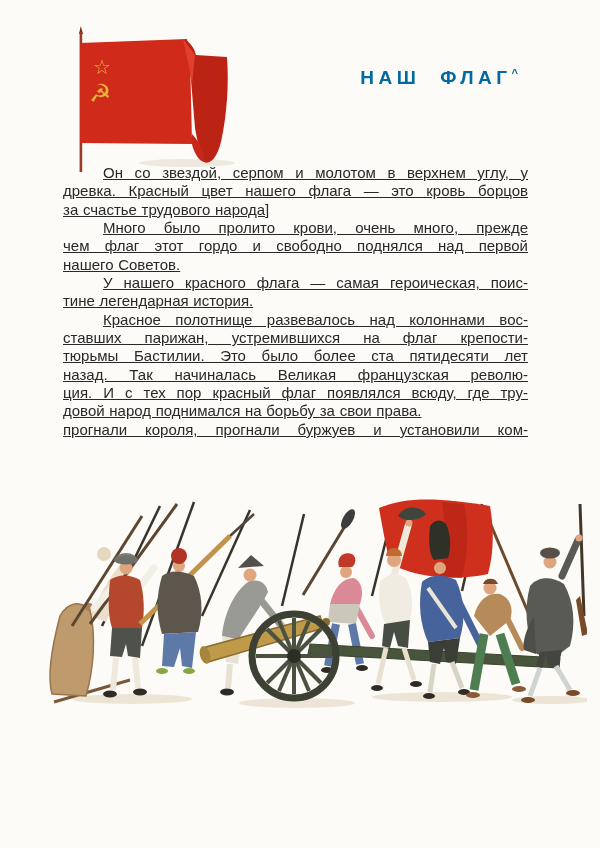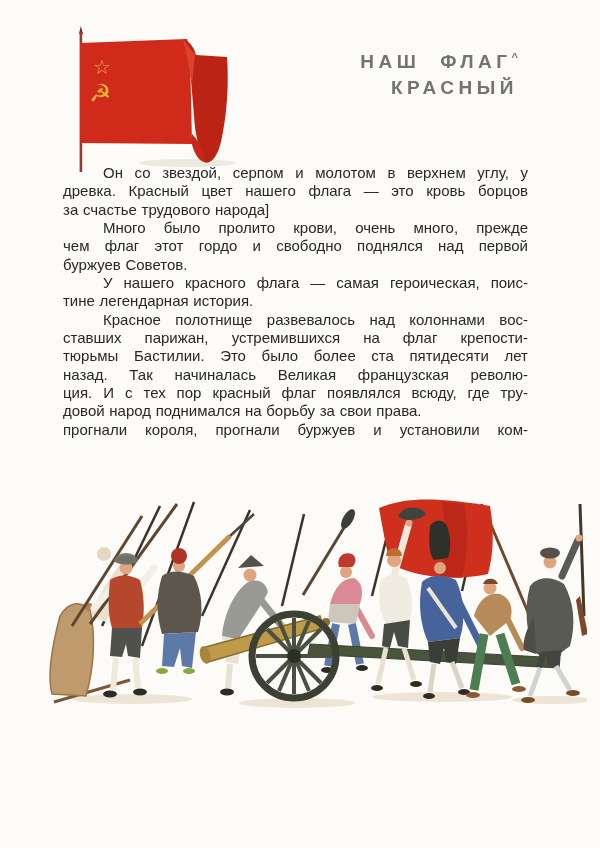--- a/index.html
+++ b/index.html
@@ -5,34 +5,34 @@
   html,body{margin:0;padding:0;background:#e8e8e8;}
   .page{
     position:relative;width:600px;height:848px;margin:0 auto;
     background:#fcfbf8;overflow:hidden;
     font-family:"Liberation Sans",sans-serif;
   }
   
   .flag-art{position:absolute;left:55px;top:22px;width:250px;height:160px;}
   
   .title{
-    position:absolute;top:44px;right:82px;text-align:right;
-    font-weight:bold;color:#737373;font-size:19px;letter-spacing:4.5px;
+    position:absolute;top:60px;right:82px;text-align:right;
+    font-weight:bold;color:#0369a1;font-size:19px;letter-spacing:4.5px;
     line-height:26px;white-space:nowrap;
   }
   .title .w2{margin-left:20px;}
   .title .caret{font-size:11px;letter-spacing:0;vertical-align:7px;}
   
   .bodytext{
     position:absolute;left:63px;top:164px;width:465px;
     color:#282828;font-size:15px;word-spacing:.5px;
   }
   .bl{
     line-height:18.35px;height:18.35px;overflow:hidden;
-    text-align:justify;text-align-last:justify;
+    text-align:justify;text-align-last:justify;text-decoration:underline;
   }
   .bl.last{text-align:left;text-align-last:left;}
   .bl.first{text-indent:40px;}
   
   .scene-art{position:absolute;left:42px;top:496px;width:545px;height:218px;}
 </style>
 </head>
 <body>
 
 <div class="page">
@@ -55,30 +55,29 @@
     <g font-family="DejaVu Sans, sans-serif" fill="#e7b23a">
       <text x="38" y="52" font-size="20">☆</text>
       <text x="34" y="80" font-size="25">☭</text>
     </g>
   </svg>
 
   <div class="title">
     <div>
       <span>НАШ</span><span class="w2">ФЛАГ</span><span class="caret">^</span>
     </div>
-    <div>КРАСНЫЙ</div>
   </div>
 
   <div class="bodytext" id="paragraphs">
       <div class="bl first">Он со звездой, серпом и молотом в верхнем углу, у</div>
       <div class="bl">древка. Красный цвет нашего флага — это кровь борцов</div>
       <div class="bl last">за счастье трудового народа]</div>
       <div class="bl first">Много было пролито крови, очень много, прежде</div>
       <div class="bl">чем флаг этот гордо и свободно поднялся над первой</div>
-      <div class="bl last">буржуев Советов.</div>
+      <div class="bl last">нашего Советов.</div>
       <div class="bl first">У нашего красного флага — самая героическая, поис-</div>
       <div class="bl last">тине легендарная история.</div>
       <div class="bl first">Красное полотнище развевалось над колоннами вос-</div>
       <div class="bl">ставших парижан, устремившихся на флаг крепости-</div>
       <div class="bl">тюрьмы Бастилии. Это было более ста пятидесяти лет</div>
       <div class="bl">назад. Так начиналась Великая французская револю-</div>
       <div class="bl">ция. И с тех пор красный флаг появлялся всюду, где тру-</div>
       <div class="bl last">довой народ поднимался на борьбу за свои права.</div>
       <div class="bl">прогнали короля, прогнали буржуев и установили ком-</div>
     </div>

